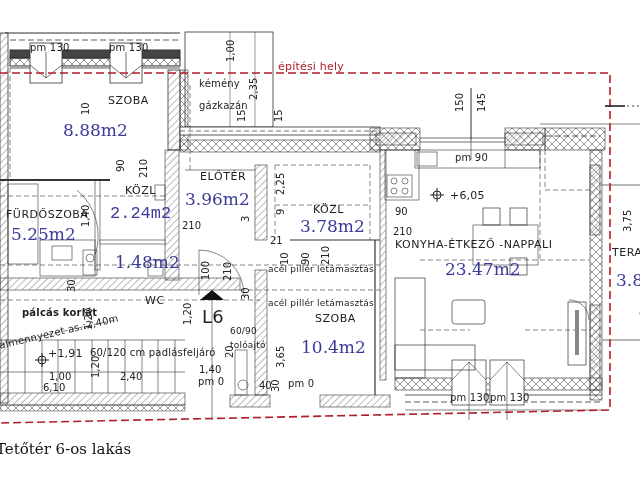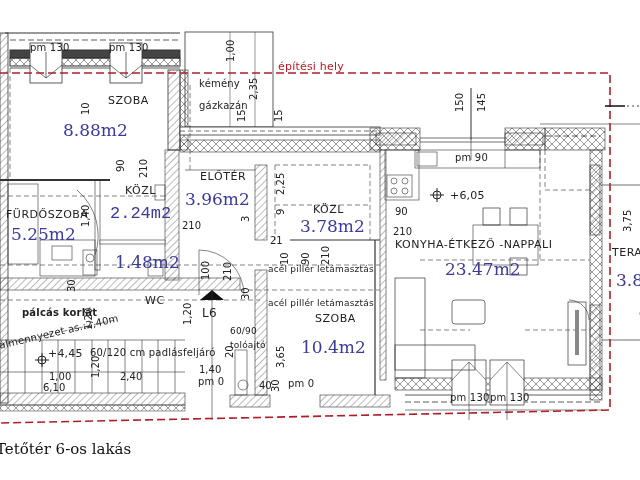--- a/index.html
+++ b/index.html
@@ -199,22 +199,22 @@
 <div class="lbl" style="left:199px;top:78px;">kémény</div>
 <div class="lbl" style="left:199px;top:100px;">gázkazán</div>
 <div class="lbl" style="left:22px;top:307px;font-weight:bold;">pálcás korlát</div>
 <div class="lbl" style="left:-2px;top:340px;transform:rotate(-13deg);">álmennyezet as.:2,40m</div>
 <div class="lbl" style="left:90px;top:347px;">60/120 cm padlásfeljáró</div>
 <div class="lbl" style="left:268px;top:264px;font-size:9px;">acél pillér letámasztás</div>
 <div class="lbl" style="left:268px;top:298px;font-size:9px;">acél pillér letámasztás</div>
 <div class="lbl" style="left:230px;top:326px;font-size:9px;">60/90</div>
 <div class="lbl" style="left:230px;top:340px;font-size:9px;">tolóajtó</div>
 <div class="lbl" style="left:450px;top:189px;font-size:11px;">+6,05</div>
-<div class="lbl" style="left:48px;top:347px;font-size:11px;">+4,45</div>
-<div class="lbl" style="left:202px;top:306px;font-size:12px;">L6</div>
+<div class="lbl" style="left:48px;top:347px;font-size:11px;">+1,91</div>
+<div class="lbl" style="left:202px;top:306px;font-size:18px;">L6</div>
 
 <div class="room" style="left:108px;top:94px;">SZOBA</div>
 <div class="room" style="left:6px;top:208px;">FÜRDŐSZOBA</div>
 <div class="room" style="left:125px;top:184px;">KÖZL</div>
 <div class="room" style="left:145px;top:294px;">WC</div>
 <div class="room" style="left:200px;top:170px;">ELŐTÉR</div>
 <div class="room" style="left:313px;top:203px;">KÖZL</div>
 <div class="room" style="left:395px;top:238px;">KONYHA-ÉTKEZŐ -NAPPALI</div>
 <div class="room" style="left:315px;top:312px;">SZOBA</div>
 <div class="room" style="left:612px;top:246px;">TERASZ</div>

